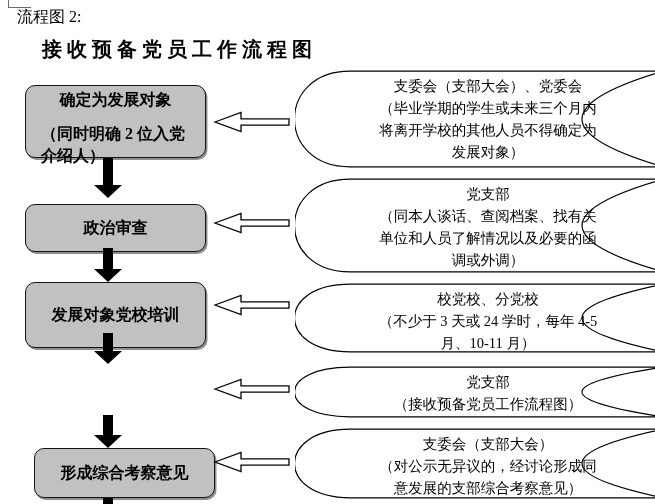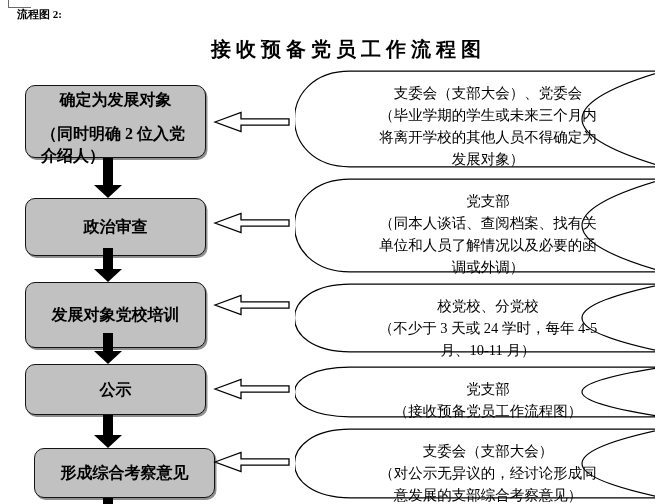--- a/index.html
+++ b/index.html
@@ -5,24 +5,24 @@
   html,body{margin:0;padding:0;background:#fff;}
   #page{
     position:relative; width:655px; height:504px; background:#ffffff;
     font-family:"Liberation Serif","DejaVu Serif",serif; color:#000; overflow:hidden;
   }
   .corner-frag{
     position:absolute; left:8px; top:0; width:22px; height:7px;
     border-left:1px solid #6a6a6a; border-bottom:1px solid #6a6a6a;
   }
   .doc-label{
-    position:absolute; left:17px; top:7px; font-size:11px; font-weight:bold;
+    position:absolute; left:17px; top:7px; font-size:16px; font-weight:normal;
   }
   .main-title{
-    position:absolute; left:0; top:36px; width:100%; text-align:center;
+    position:absolute; left:0; top:36px; width:100%; 
     padding-left:42px; box-sizing:border-box;
     font-size:20px; font-weight:bold; letter-spacing:5px;
   }
   .box{
     position:absolute; left:25px; width:181px; box-sizing:border-box;
     background:#c1c1c1; border:1.6px solid #141414; border-radius:10px;
     box-shadow:1.5px 2px 0 #8f8f8f;
     font-size:16px; font-weight:bold; line-height:22px;
     display:flex; flex-direction:column; justify-content:center;
   }
@@ -39,21 +39,21 @@
     border-left:14px solid transparent; border-right:14px solid transparent;
     border-top:13px solid #000;
   }
   .vstub{ position:absolute; left:103px; width:10px; background:#000; }
 
   .harrow{ position:absolute; left:213px; width:78px; height:26px; }
 
   .callout{ position:absolute; left:295px; width:360px; }
   .callout svg{ position:absolute; left:0; top:0; }
   .callout .ct{
-    position:absolute; left:52px; right:26px; top:12px;
+    position:absolute; left:52px; right:26px; top:5px;
     font-size:14.5px; line-height:22px;
   }
   .ct .title{ text-align:center; }
   .ct .body{ white-space:pre-line; text-align:center; }
 </style>
 </head>
 <body>
 
 <div id="page">
 
@@ -80,21 +80,21 @@
     </div>
   </div>
   <svg class="harrow" style="top:109px;" viewBox="0 0 78 26">
     <path d="M 2 13 L 28 3.5 L 28 9.8 L 76 9.8 L 76 16.2 L 28 16.2 L 28 22.5 Z" fill="#ffffff" stroke="#000000" stroke-width="1.3"></path>
   </svg>
   <div class="varrow" style="top:158px; height:40px;">
     <div class="shaft"></div>
       <div class="head"></div>
   </div>
 
-  <div class="box" style="top:198px; height:58px;">
+  <div class="box" style="top:204px; height:48px;">
     <div class="bt">政治审查</div>
   </div>
   <div class="callout" style="top:178px; height:95px;">
     <svg width="360" height="95" viewBox="0 0 360 95">
       <path d="M 55 1.2 L 368 1.2 Q 206 47.5 368 93.8 L 55 93.8 C -19 93.8 -19 1.2 55 1.2 Z" fill="#ffffff" stroke="#000000" stroke-width="1.2"></path>
     </svg>
     <div class="ct">
       <div class="title">党支部</div>
       <div class="body">（同本人谈话、查阅档案、找有关
 单位和人员了解情况以及必要的函
@@ -123,23 +123,20 @@
     </div>
   </div>
   <svg class="harrow" style="top:292px;" viewBox="0 0 78 26">
     <path d="M 2 13 L 28 3.5 L 28 9.8 L 76 9.8 L 76 16.2 L 28 16.2 L 28 22.5 Z" fill="#ffffff" stroke="#000000" stroke-width="1.3"></path>
   </svg>
   <div class="varrow" style="top:333px; height:31px;">
     <div class="shaft"></div>
       <div class="head"></div>
   </div>
 
-  <div class="box" style="top:364px; height:51px;">
-    <div class="bt">公示</div>
-  </div>
   <div class="callout" style="top:366px; height:52px;">
     <svg width="360" height="52" viewBox="0 0 360 52">
       <path d="M 55 1.2 L 368 1.2 Q 206 26 368 50.8 L 55 50.8 C -19 50.8 -19 1.2 55 1.2 Z" fill="#ffffff" stroke="#000000" stroke-width="1.2"></path>
     </svg>
     <div class="ct">
       <div class="title">党支部</div>
       <div class="body">（接收预备党员工作流程图）</div>
     </div>
   </div>
   <svg class="harrow" style="top:376px;" viewBox="0 0 78 26">

